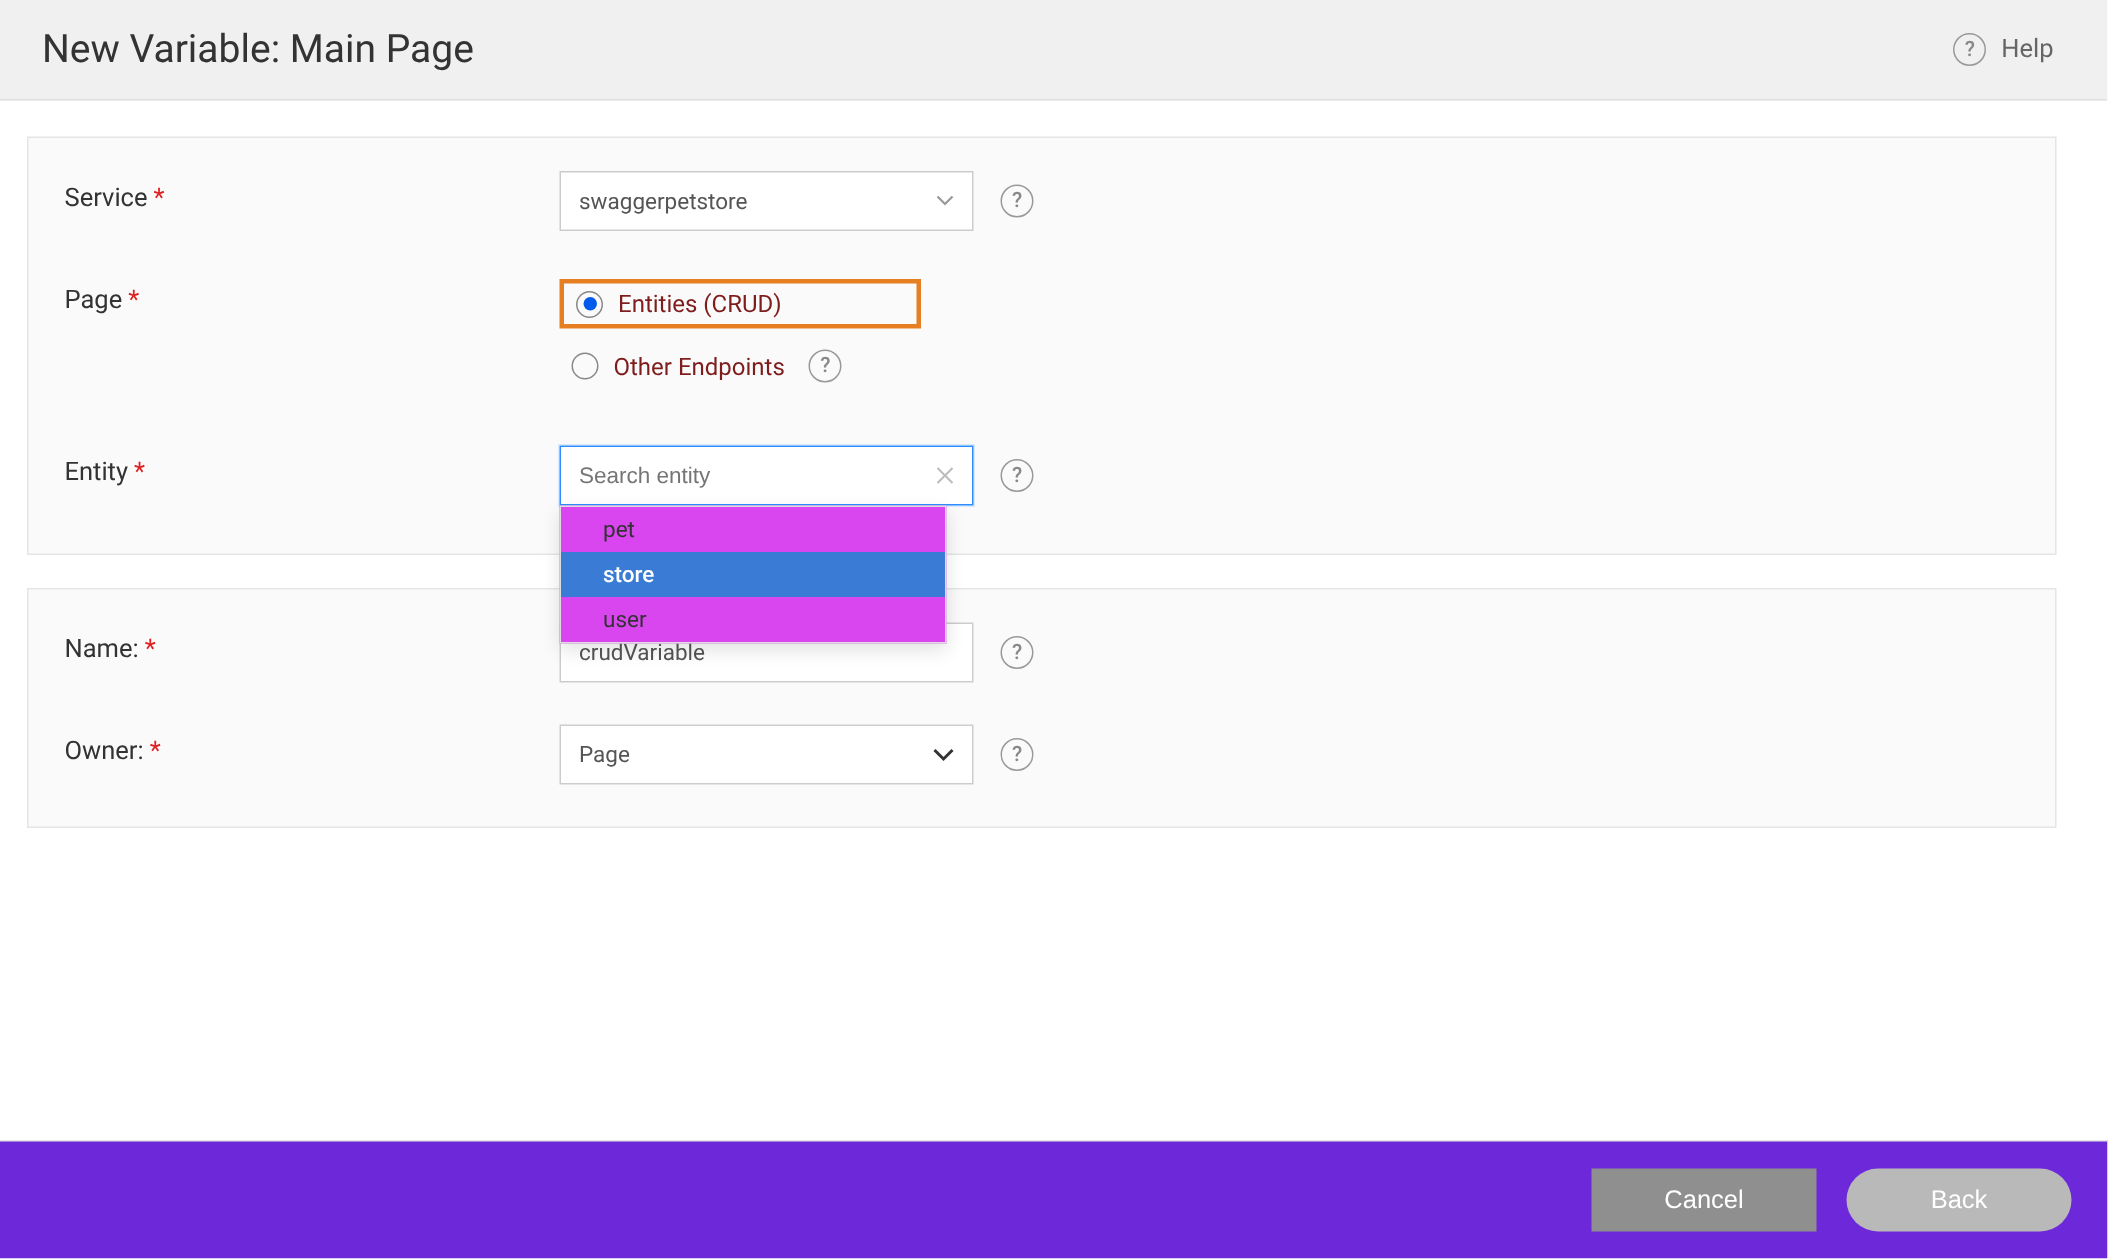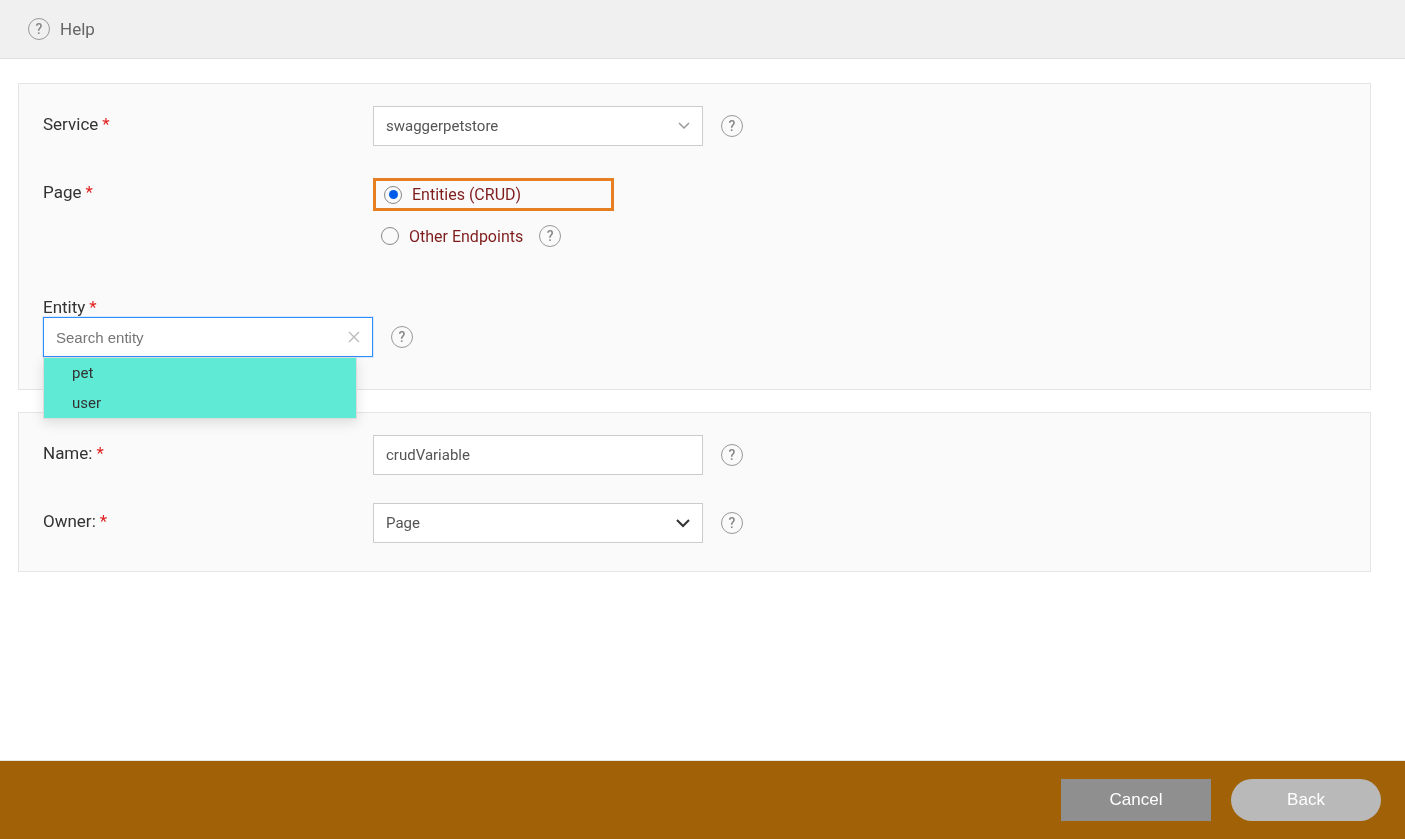--- a/index.html
+++ b/index.html
@@ -70,21 +70,21 @@
     flex-shrink: 0;
   }
   .req { color: #e02020; margin-left: 4px; }
   .form-control-wrap {
     display: flex;
     align-items: center;
     gap: 18px;
     position: relative;
   }
   .select, .text-input {
-    width: 330px;
+    width: 276px;
     height: 40px;
     border: 1px solid #ccc;
     background: #fff;
     padding: 0 12px;
     font-size: 15px;
     color: #555;
     display: flex;
     align-items: center;
     justify-content: space-between;
     cursor: pointer;
@@ -132,22 +132,22 @@
   }
   .clear-x {
     color: #bbb;
     font-size: 16px;
     cursor: pointer;
   }
   .dropdown {
     position: absolute;
     top: 40px;
     left: 0;
-    width: 314px;
-    background: #5eead4;
+    width: 258px;
+    background: #d946ef;
     border: 1px solid #ddd;
     box-shadow: 0 4px 12px rgba(0,0,0,0.12);
     z-index: 20;
   }
   .dropdown-item {
     padding: 6px 28px;
     font-size: 15px;
     color: #333;
     cursor: pointer;
   }
@@ -160,21 +160,21 @@
   .footer {
     position: absolute;
     bottom: 0;
     left: 0;
     right: 0;
     border-top: 1px solid #e5e5e5;
     padding: 18px 24px;
     display: flex;
     justify-content: flex-end;
     gap: 20px;
-    background: #a16207;
+    background: #6d28d9;
   }
   .btn {
     min-width: 150px;
     height: 42px;
     border: none;
     font-size: 17px;
     color: #fff;
     cursor: pointer;
     display: flex;
     align-items: center;
@@ -185,20 +185,21 @@
   .btn-done { background: #2d8cff; }
   .chev-dark {
     display: inline-block;
     transform: translateY(1px);
   }
 </style>
 </head>
 <body>
 
 <div class="header">
+  <h1>New Variable: Main Page</h1>
   <div class="help-link">
     <span class="q-icon">?</span>
     <span>Help</span>
   </div>
 </div>
 
 <div class="content">
 
   <div class="panel">
 
@@ -229,37 +230,38 @@
           <span class="radio-label">Entities (CRUD)</span>
         </div>
         <div class="radio-row">
           <span class="radio"></span>
           <span class="radio-label">Other Endpoints</span>
           <span class="q-icon" style="margin-left:6px;">?</span>
         </div>
       </div>
     </div>
 
-    <div class="form-row entity-row" style="margin-bottom:10px;flex-direction:column;">
+    <div class="form-row entity-row" style="margin-bottom:10px;">
       <div class="form-label">
         <span>Entity</span><span class="req">*</span>
       </div>
       <div class="form-control-wrap" style="position:relative;">
         <div class="select">
           <input type="text" style="width: 100%; border: none; outline: none; font-size: 15px; color: rgb(51, 51, 51); background: transparent;" placeholder="Search entity">
           <span class="clear-x">
             <svg width="12" height="12" viewBox="0 0 12 12">
                 <path d="M1 1l10 10M11 1L1 11" stroke="#bbb" stroke-width="1.4"></path>
               </svg>
           </span>
         </div>
         <span class="q-icon">?</span>
 
         <div class="dropdown">
           <div class="dropdown-item">pet</div>
+          <div class="dropdown-item selected">store</div>
           <div class="dropdown-item">user</div>
         </div>
       </div>
     </div>
 
   </div>
 
   <div class="panel">
 
     <div class="form-row name-input-row">

